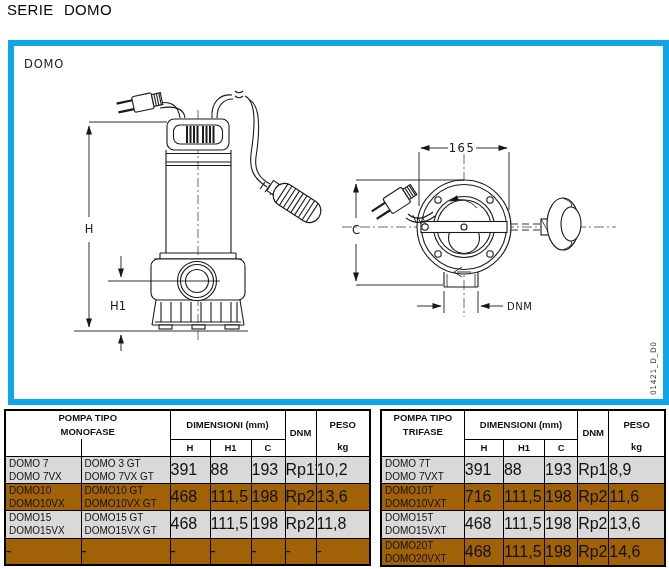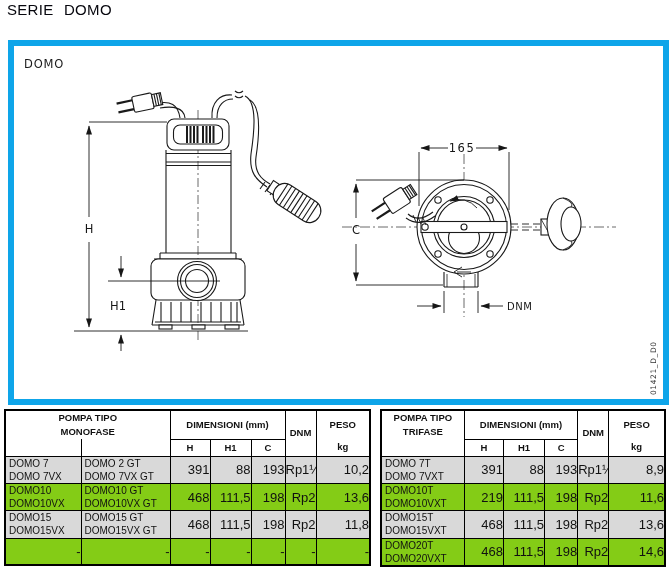--- a/index.html
+++ b/index.html
@@ -21,34 +21,34 @@
     font-size:11.5px;letter-spacing:.8px;color:#1a1a1a;
     font-family:"DejaVu Sans",sans-serif;
   }
   .dbox svg{position:absolute;left:0;top:0;}
   svg text{font-family:"DejaVu Sans",sans-serif;fill:#161616;}
   .dimtxt{font-size:11.5px;}
   .dimtxt-sm{font-size:10px;}
   .codetxt{font-size:7.5px;letter-spacing:.6px;fill:#333;}
 
   .dtable{
-    position:absolute;border-collapse:collapse;table-layout:fixed;background:#84cc16;
+    position:absolute;border-collapse:collapse;table-layout:fixed;background:#a16207;
   }
   .dtable,.dtable th,.dtable td{border:1.4px solid #000;}
   .dtable{border-width:2px;}
   .dtable th{
     font-size:9.5px;font-weight:bold;text-align:center;vertical-align:middle;
     padding:0;background:#fff;line-height:1.45;
   }
   .dtable td{padding:0;vertical-align:middle;overflow:hidden;}
   td.name{
     font-size:10px;text-align:left;padding-left:3px;
     white-space:pre-line;line-height:1.32;
   }
-  td.num{font-size:13px;text-align:right;}
+  td.num{font-size:16px;text-align:left;}
   tr.shade td{background:#d9d9d9;}
   .nb{border-bottom:none !important;}
   .nt{border-top:none !important;}
   tr.hr1{height:29px;}
   tr.hr2{height:17px;}
   tr.data{height:27px;padding-left:12px;}
   #tblLeft{left:4px;top:409px;width:367px;}
   #tblRight{left:380px;top:409px;width:286px;}
 </style>
 </head>
@@ -254,21 +254,21 @@
     <th class="nt"></th>
     <th class="nt"></th>
     <th>H</th>
     <th>H1</th>
     <th>C</th>
     <th class="nt">kg</th>
   </tr>
   <tr class="data shade">
     <td class="name">DOMO 7
 DOMO 7VX</td>
-    <td class="name">DOMO 2 GT
+    <td class="name">DOMO 3 GT
 DOMO 7VX GT</td>
     <td class="num">391</td>
     <td class="num">88</td>
     <td class="num">193</td>
     <td class="num">Rp1½</td>
     <td class="num">10,2</td>
   </tr>
   <tr class="data">
     <td class="name">DOMO10
 DOMO10VX</td>
@@ -334,21 +334,21 @@
 DOMO 7VXT</td>
     <td class="num">391</td>
     <td class="num">88</td>
     <td class="num">193</td>
     <td class="num">Rp1½</td>
     <td class="num">8,9</td>
   </tr>
   <tr class="data">
     <td class="name">DOMO10T
 DOMO10VXT</td>
-    <td class="num">219</td>
+    <td class="num">716</td>
     <td class="num">111,5</td>
     <td class="num">198</td>
     <td class="num">Rp2</td>
     <td class="num">11,6</td>
   </tr>
   <tr class="data shade">
     <td class="name">DOMO15T
 DOMO15VXT</td>
     <td class="num">468</td>
     <td class="num">111,5</td>

